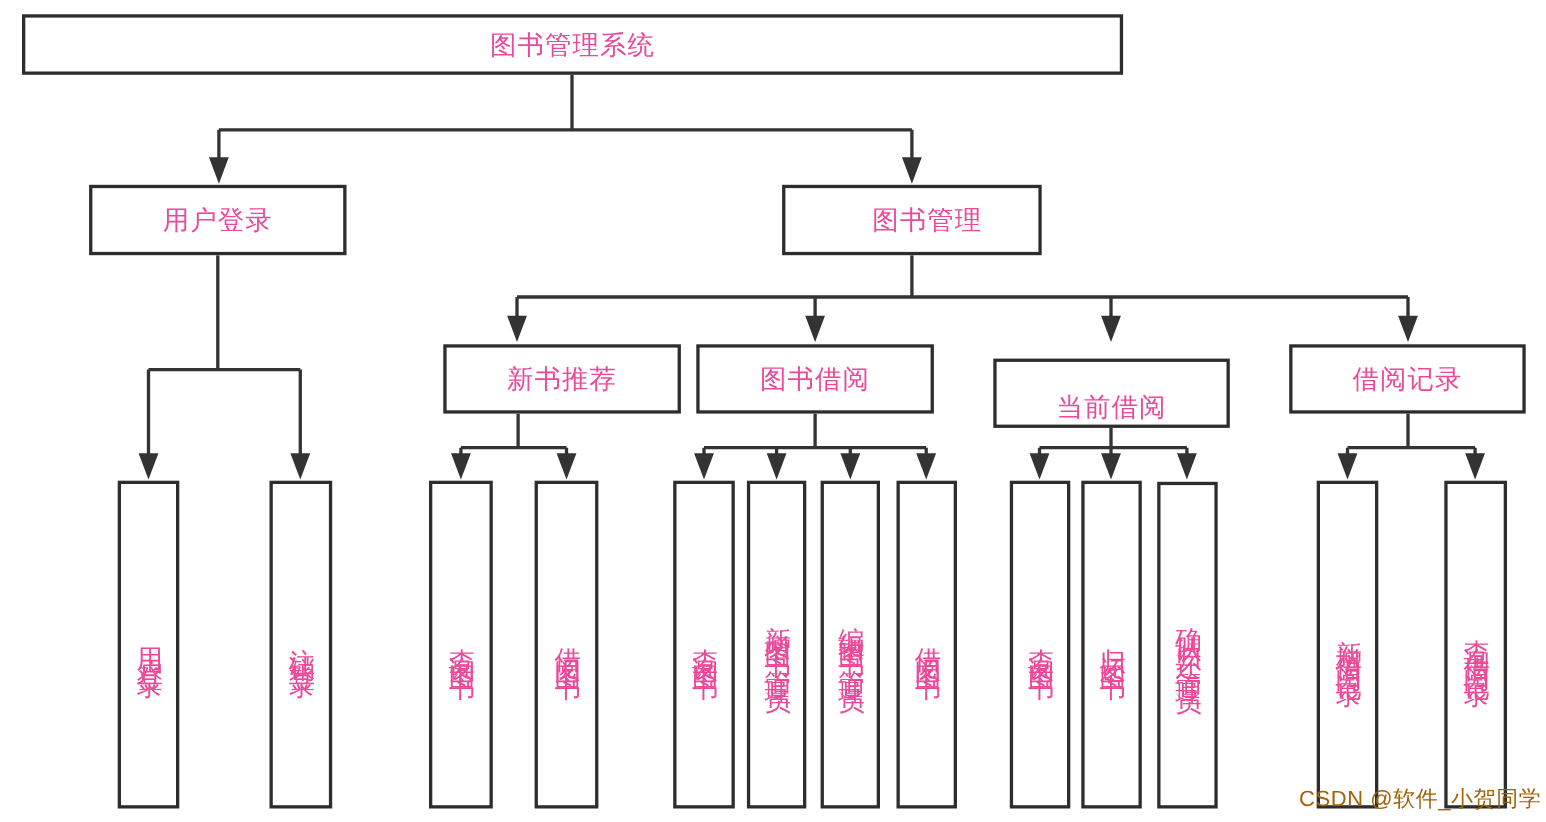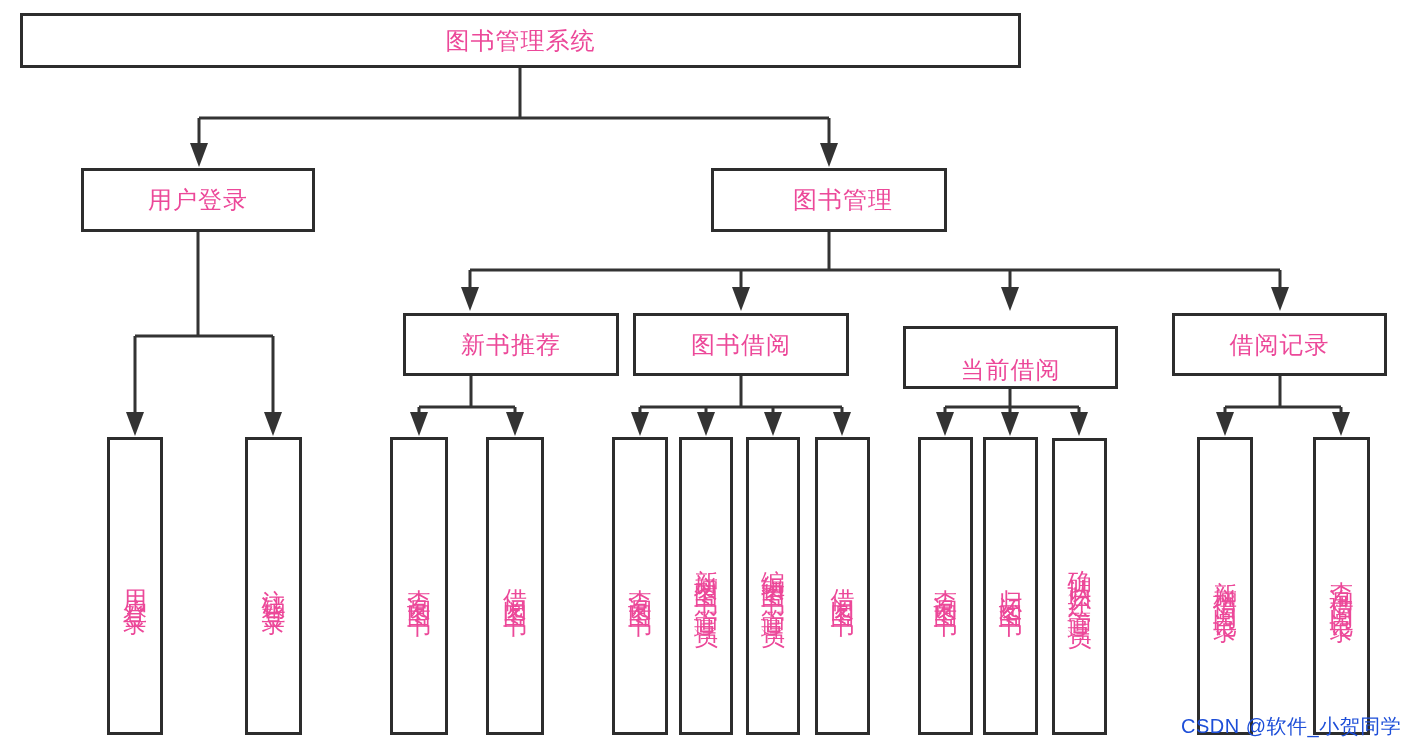--- a/index.html
+++ b/index.html
@@ -28,21 +28,21 @@
     writing-mode:vertical-lr;
     text-orientation:mixed;
     letter-spacing:8px;
     line-height:1;
     white-space:nowrap;
   }
   .watermark{
     position:absolute;
     left:1181px;top:713px;
     width:224px;
-    color:#1d4ed8;
+    color:#a16207;
     font-size:20px;
     letter-spacing:0.5px;
     white-space:nowrap;
     z-index:3;
   }
 </style>
 </head>
 <body>
 
 <div id="canvas">

